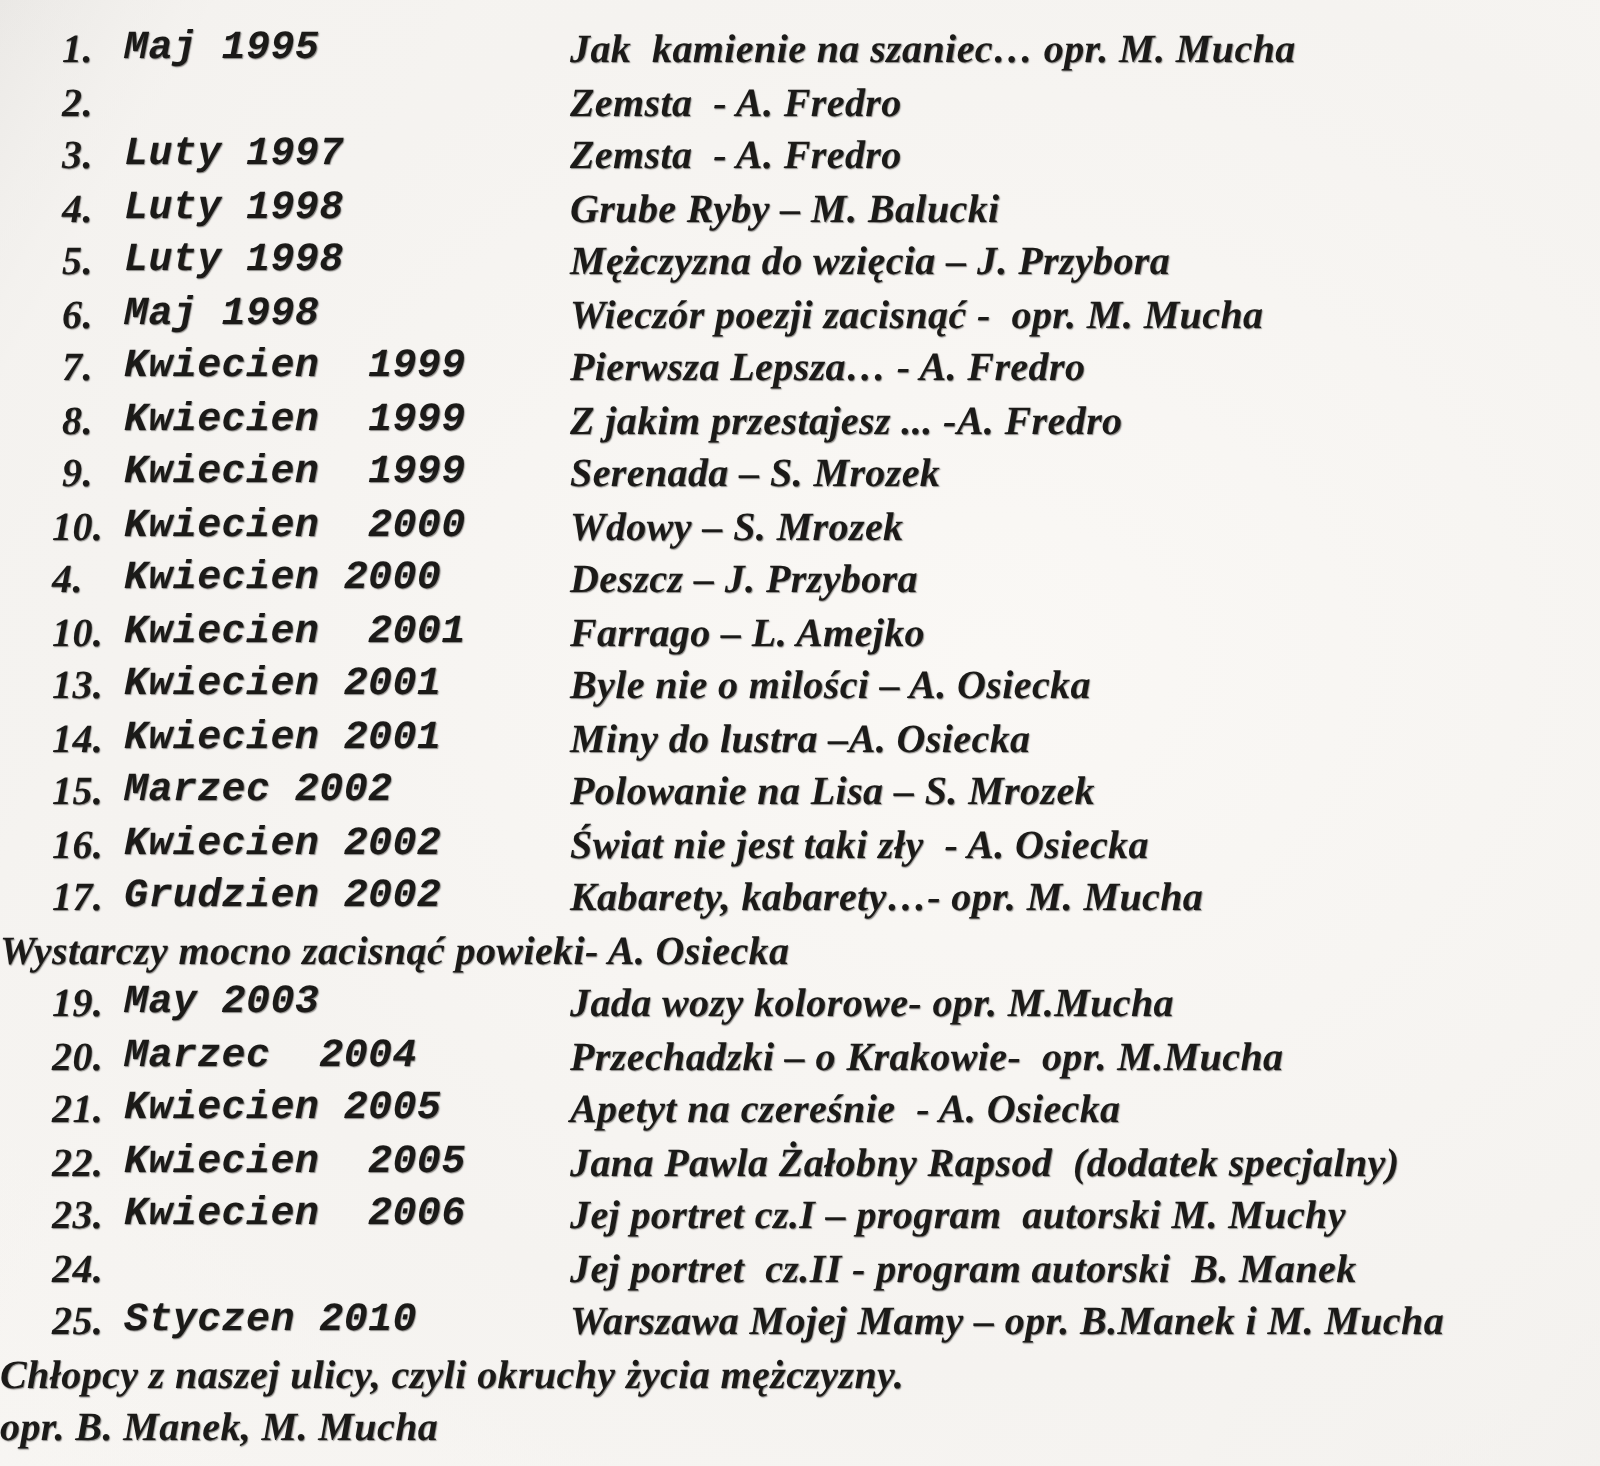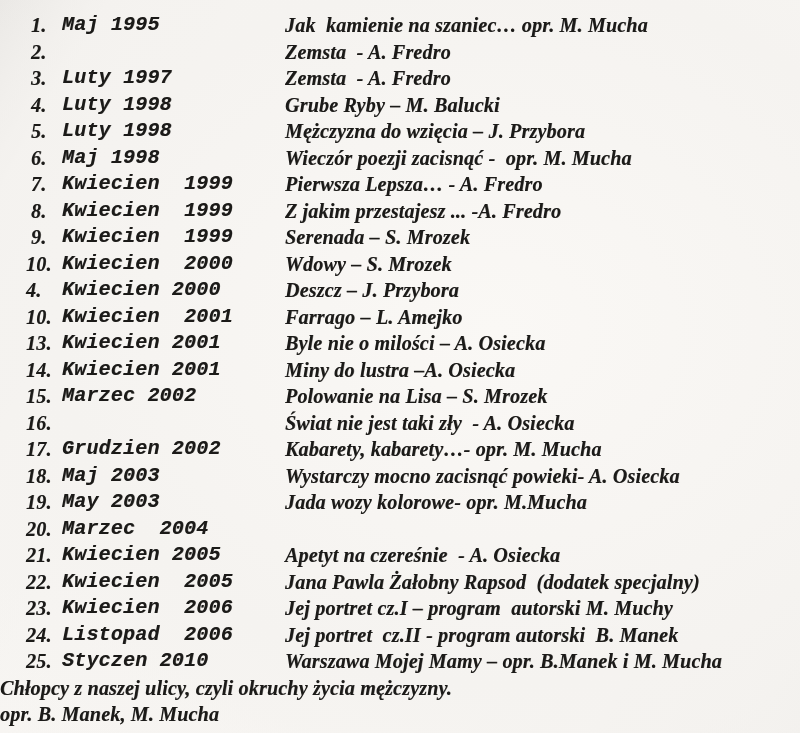--- a/index.html
+++ b/index.html
@@ -179,53 +179,51 @@
     <span class="leftcol">
       <span class="num">15.</span>
       <span class="date">Marzec 2002</span>
     </span>
     <span class="title">Polowanie na Lisa – S. Mrozek</span>
   </div>
 
   <div class="row">
     <span class="leftcol">
       <span class="num">16.</span>
+      <span class="date">Kwiecien 2002</span>
     </span>
     <span class="title">Świat nie jest taki zły  - A. Osiecka</span>
   </div>
 
   <div class="row">
     <span class="leftcol">
       <span class="num">17.</span>
       <span class="date">Grudzien 2002</span>
     </span>
     <span class="title">Kabarety, kabarety…- opr. M. Mucha</span>
   </div>
 
   <div class="row">
-    <span class="leftcol">
-      <span class="num">18.</span>
-      <span class="date">Maj 2003</span>
-    </span>
     <span class="title">Wystarczy mocno zacisnąć powieki- A. Osiecka</span>
   </div>
 
   <div class="row">
     <span class="leftcol">
       <span class="num">19.</span>
       <span class="date">May 2003</span>
     </span>
     <span class="title">Jada wozy kolorowe- opr. M.Mucha</span>
   </div>
 
   <div class="row">
     <span class="leftcol">
       <span class="num">20.</span>
       <span class="date">Marzec  2004</span>
     </span>
+    <span class="title">Przechadzki – o Krakowie-  opr. M.Mucha</span>
   </div>
 
   <div class="row">
     <span class="leftcol">
       <span class="num">21.</span>
       <span class="date">Kwiecien 2005</span>
     </span>
     <span class="title">Apetyt na czereśnie  - A. Osiecka</span>
   </div>
 
@@ -241,21 +239,20 @@
     <span class="leftcol">
       <span class="num">23.</span>
       <span class="date">Kwiecien  2006</span>
     </span>
     <span class="title">Jej portret cz.I – program  autorski M. Muchy</span>
   </div>
 
   <div class="row">
     <span class="leftcol">
       <span class="num">24.</span>
-      <span class="date">Listopad  2006</span>
     </span>
     <span class="title">Jej portret  cz.II - program autorski  B. Manek</span>
   </div>
 
   <div class="row">
     <span class="leftcol">
       <span class="num">25.</span>
       <span class="date">Styczen 2010</span>
     </span>
     <span class="title">Warszawa Mojej Mamy – opr. B.Manek i M. Mucha</span>

